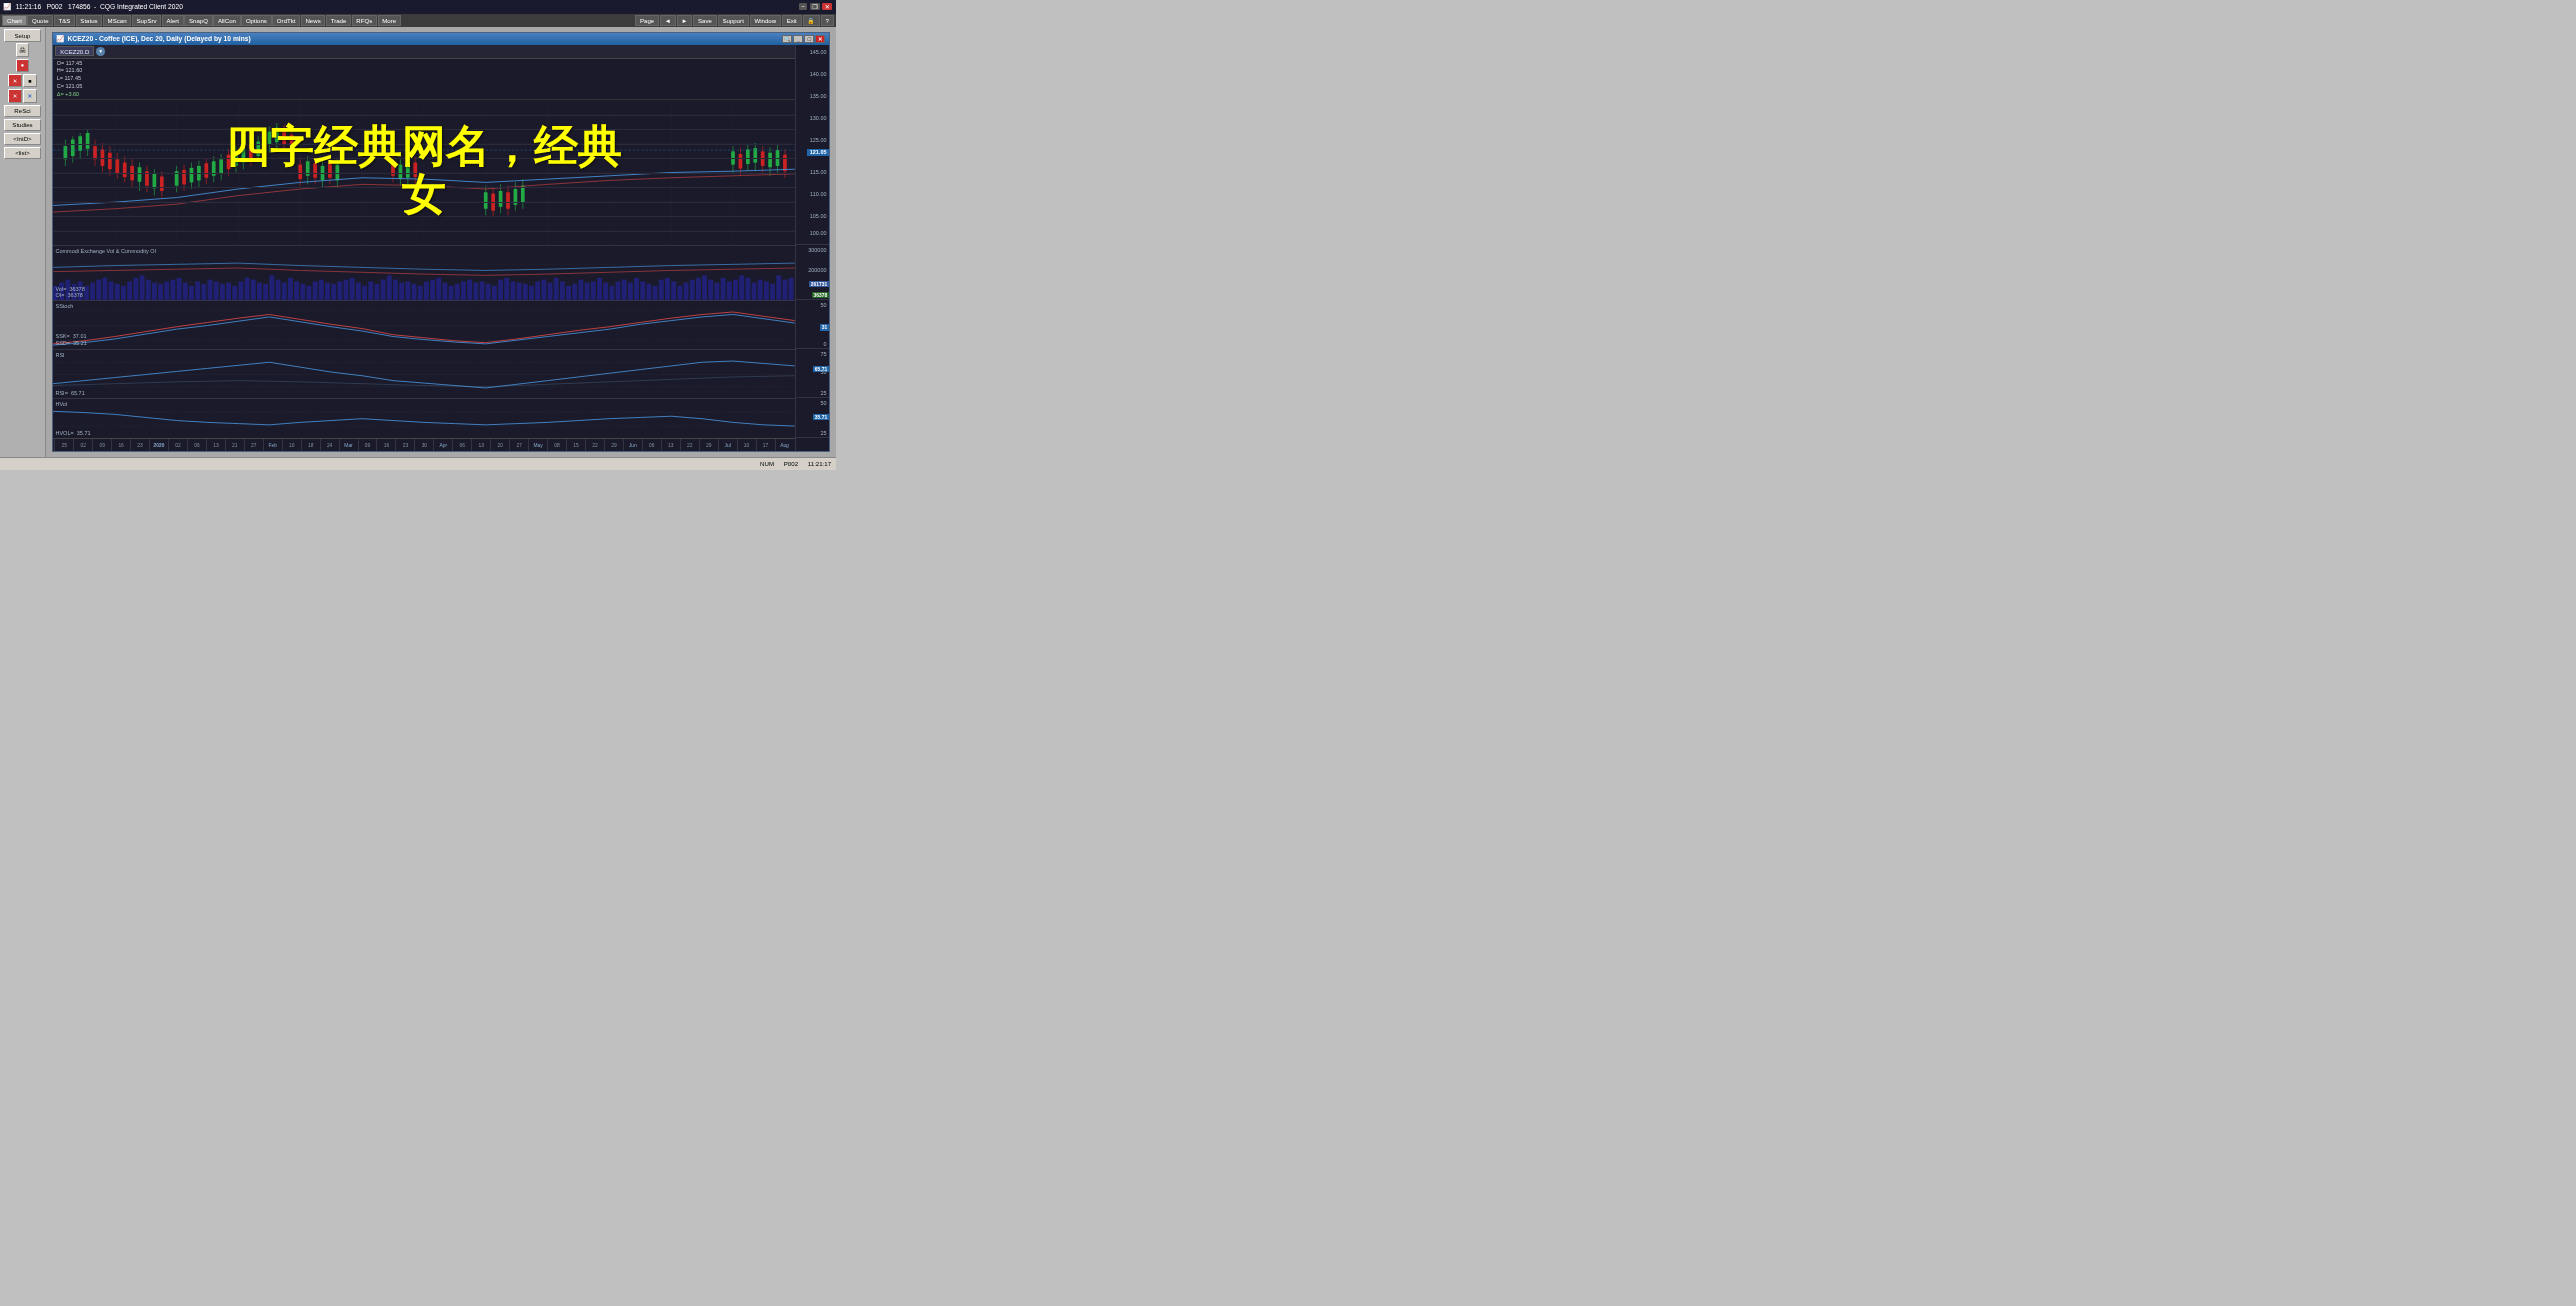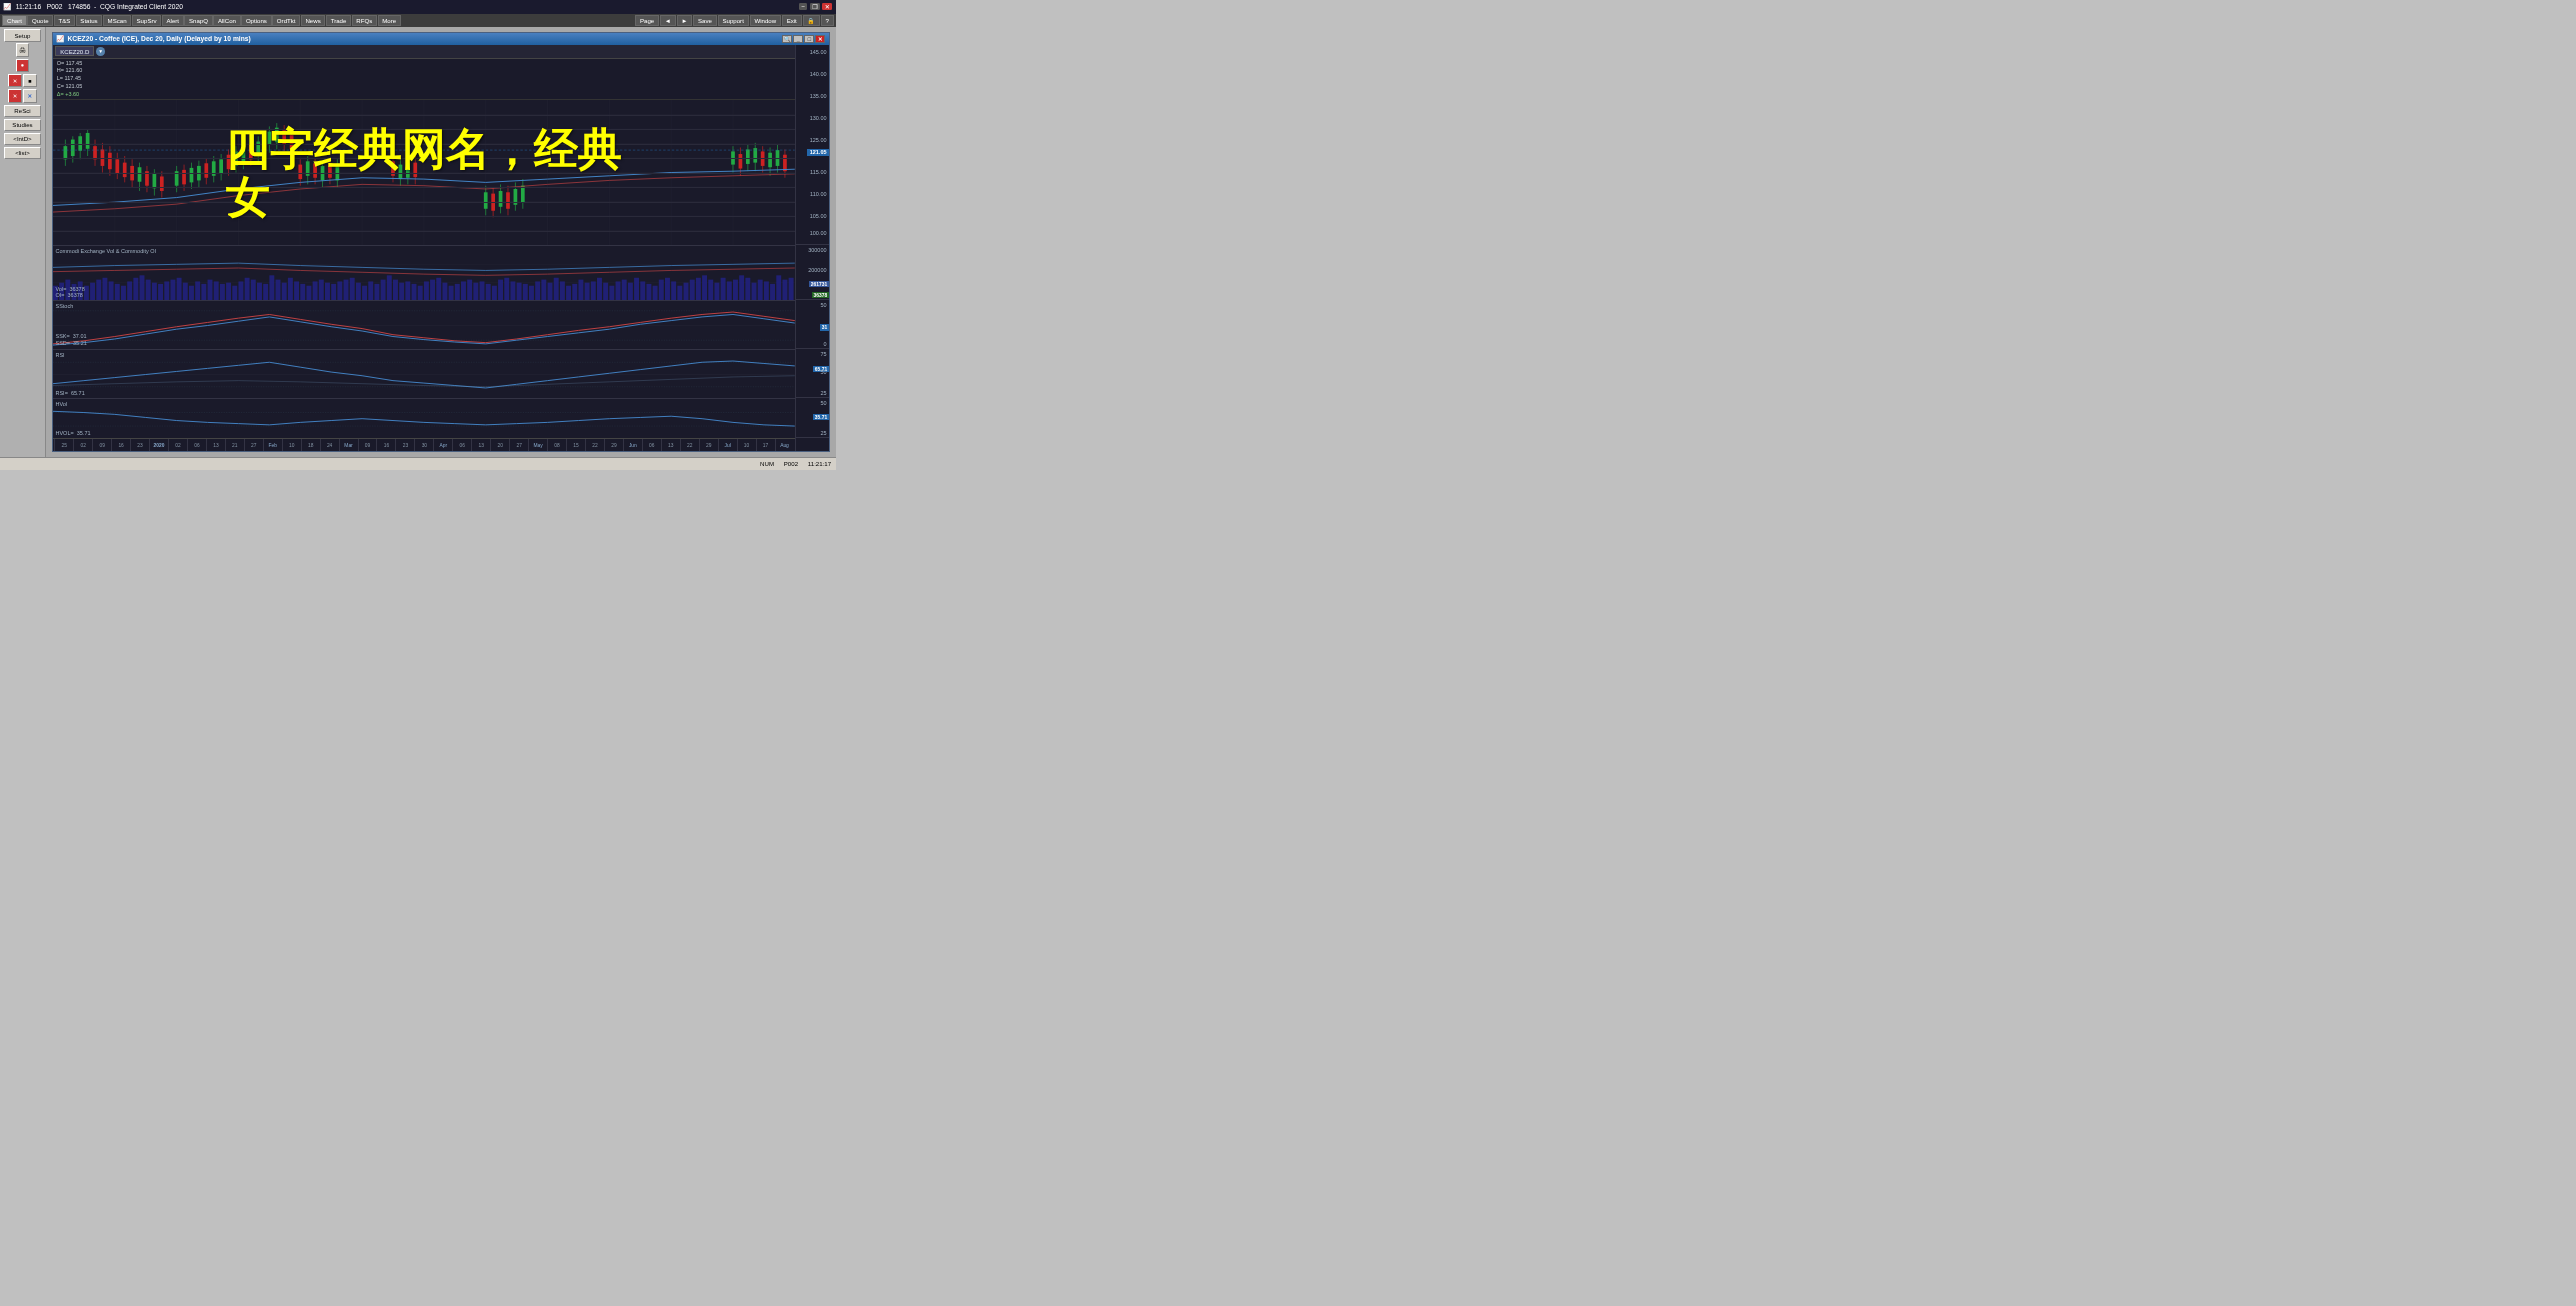--- a/index.html
+++ b/index.html
@@ -373,21 +373,22 @@
       left: 50%;
       transform: translate(-50%, -50%);
       color: #ffff00;
       font-size: 44px;
       font-weight: bold;
       white-space: nowrap;
       pointer-events: none;
       z-index: 100;
       text-shadow: 1.2px 1.2px 2.4px rgba(0,0,0,0.5);
       line-height: 1.1;
-      text-align: left;
+      text-align: center;
+      font-family: Liberation Mono, monospace;
     }
 
     
     #status-bar {
       background: #d4d0c8;
       height: 13.5px;
       display: flex;
       align-items: center;
       justify-content: flex-end;
       padding: 0 4.9px;

